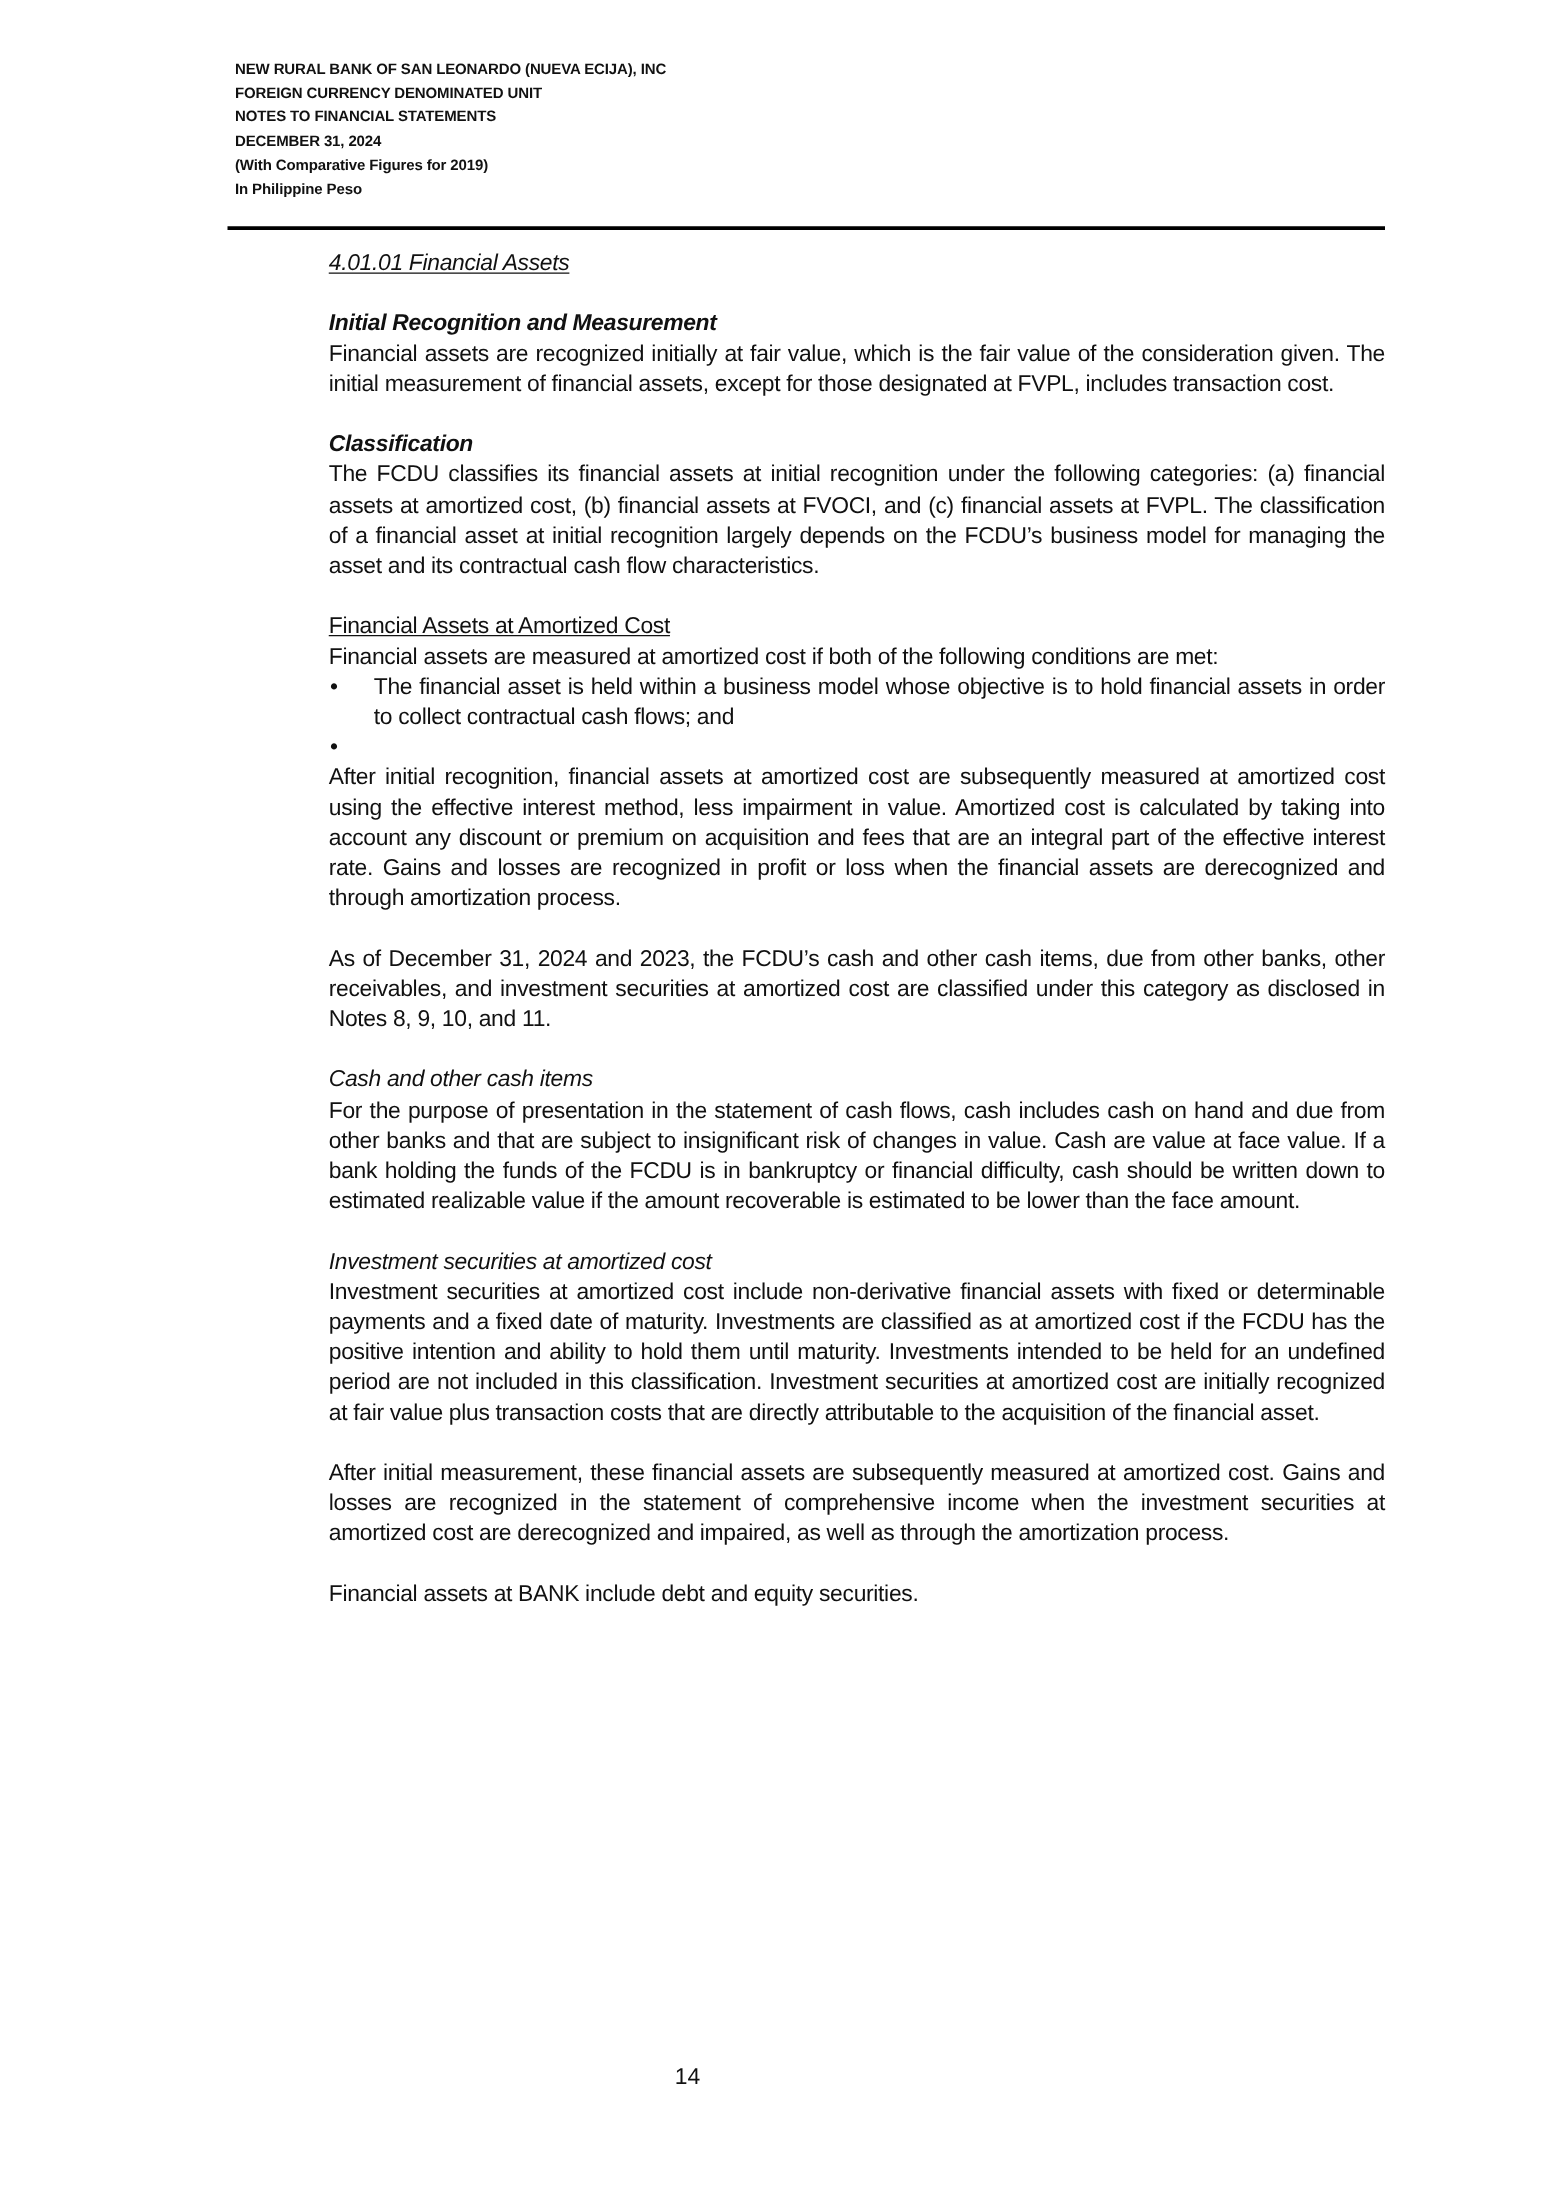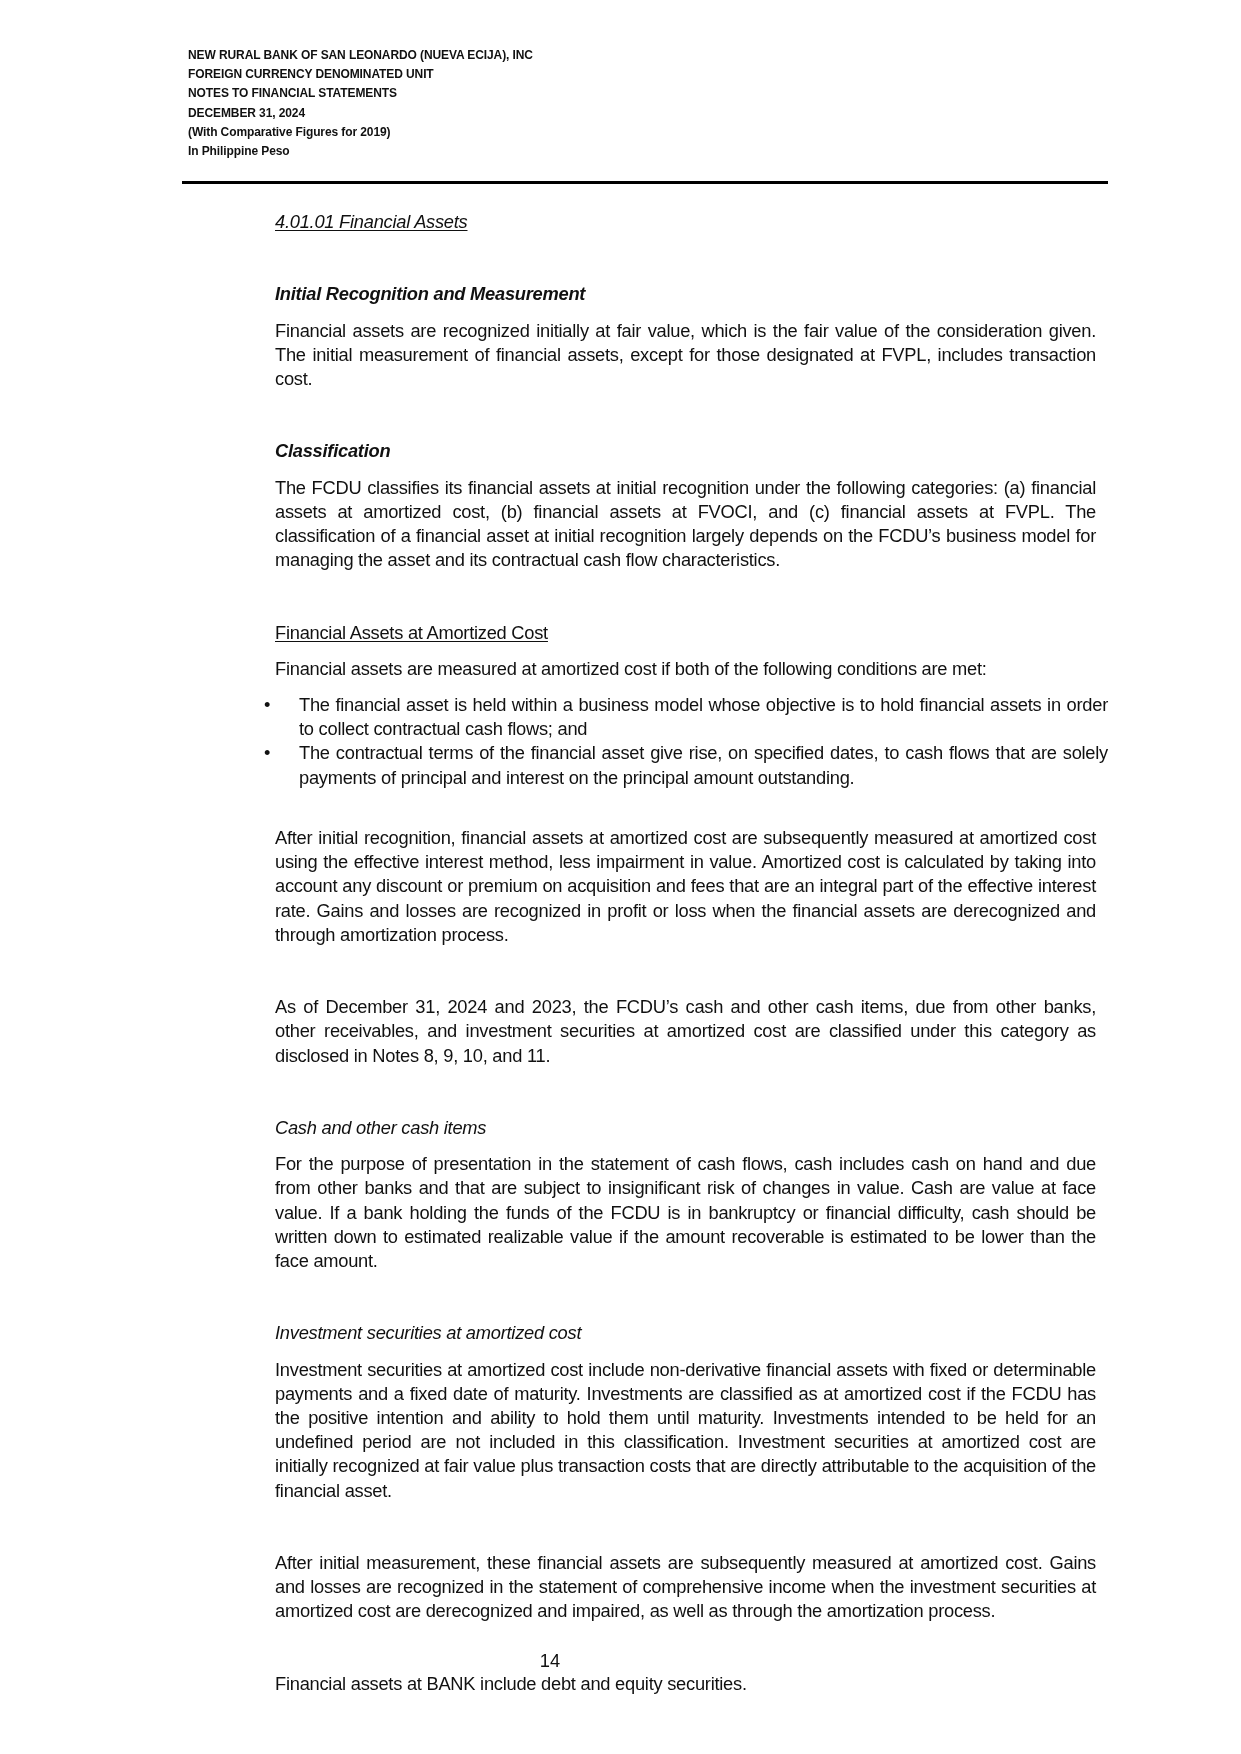--- a/index.html
+++ b/index.html
@@ -1,21 +1,21 @@
 <!DOCTYPE html>
 <html><head>
 <meta charset="utf-8">
 <style>
   html, body { margin: 0; padding: 0; background: #ffffff; }
   body { width: 1241px; height: 1754px; position: relative; overflow: hidden; color: #111; font-family: "Liberation Sans", sans-serif; }
   .header { position: absolute; left: 188px; top: 46px; font-size: 12px; font-weight: bold; line-height: 19.2px; letter-spacing: -0.1px; }
   .header div { white-space: nowrap; }
   .rule { position: absolute; left: 182px; top: 181px; width: 926px; height: 3px; background: #000; }
   .content { position: absolute; left: 263px; top: 198px; width: 845px; font-size: 18.3px; line-height: 24.2px; letter-spacing: -0.25px; }
-  .content p { margin: 12px; text-align: justify; }
+  .content p { margin: 0; text-align: justify; }
   .gap { height: 24.2px; }
   .u { text-decoration: underline; text-underline-offset: 2px; }
   .i { font-style: italic; }
   .bi { font-weight: bold; font-style: italic; }
   .bullets { margin: 0; padding: 0; list-style: none; }
   .bullets li { position: relative; padding-left: 36px; text-align: justify; }
   .bullets li .dot { position: absolute; left: 1px; top: 0; }
   .page-number { position: absolute; left: 0; width: 1100px; top: 1650px; text-align: center; font-size: 18.3px; }
   .sub-indent { margin-left: -2px; }
 </style>
@@ -47,21 +47,20 @@
 
   <p class="u">Financial Assets at Amortized Cost</p>
   <p>Financial assets are measured at amortized cost if both of the following conditions are met:</p>
   <ul class="bullets">
     <li>
       <span class="dot">•</span>
       <span>The financial asset is held within a business model whose objective is to hold financial assets in order to collect contractual cash flows; and</span>
     </li>
     <li>
       <span class="dot">•</span>
-      <span>The contractual terms of the financial asset give rise, on specified dates, to cash flows that are solely payments of principal and interest on the principal amount outstanding.</span>
     </li>
   </ul>
   <div class="gap"></div>
 
   <p>After initial recognition, financial assets at amortized cost are subsequently measured at amortized cost using the effective interest method, less impairment in value. Amortized cost is calculated by taking into account any discount or premium on acquisition and fees that are an integral part of the effective interest rate. Gains and losses are recognized in profit or loss when the financial assets are derecognized and through amortization process.</p>
   <div class="gap"></div>
 
   <p>As of December 31, 2024 and 2023, the FCDU’s cash and other cash items, due from other banks, other receivables, and investment securities at amortized cost are classified under this category as disclosed in Notes 8, 9, 10, and 11.</p>
   <div class="gap"></div>
 

